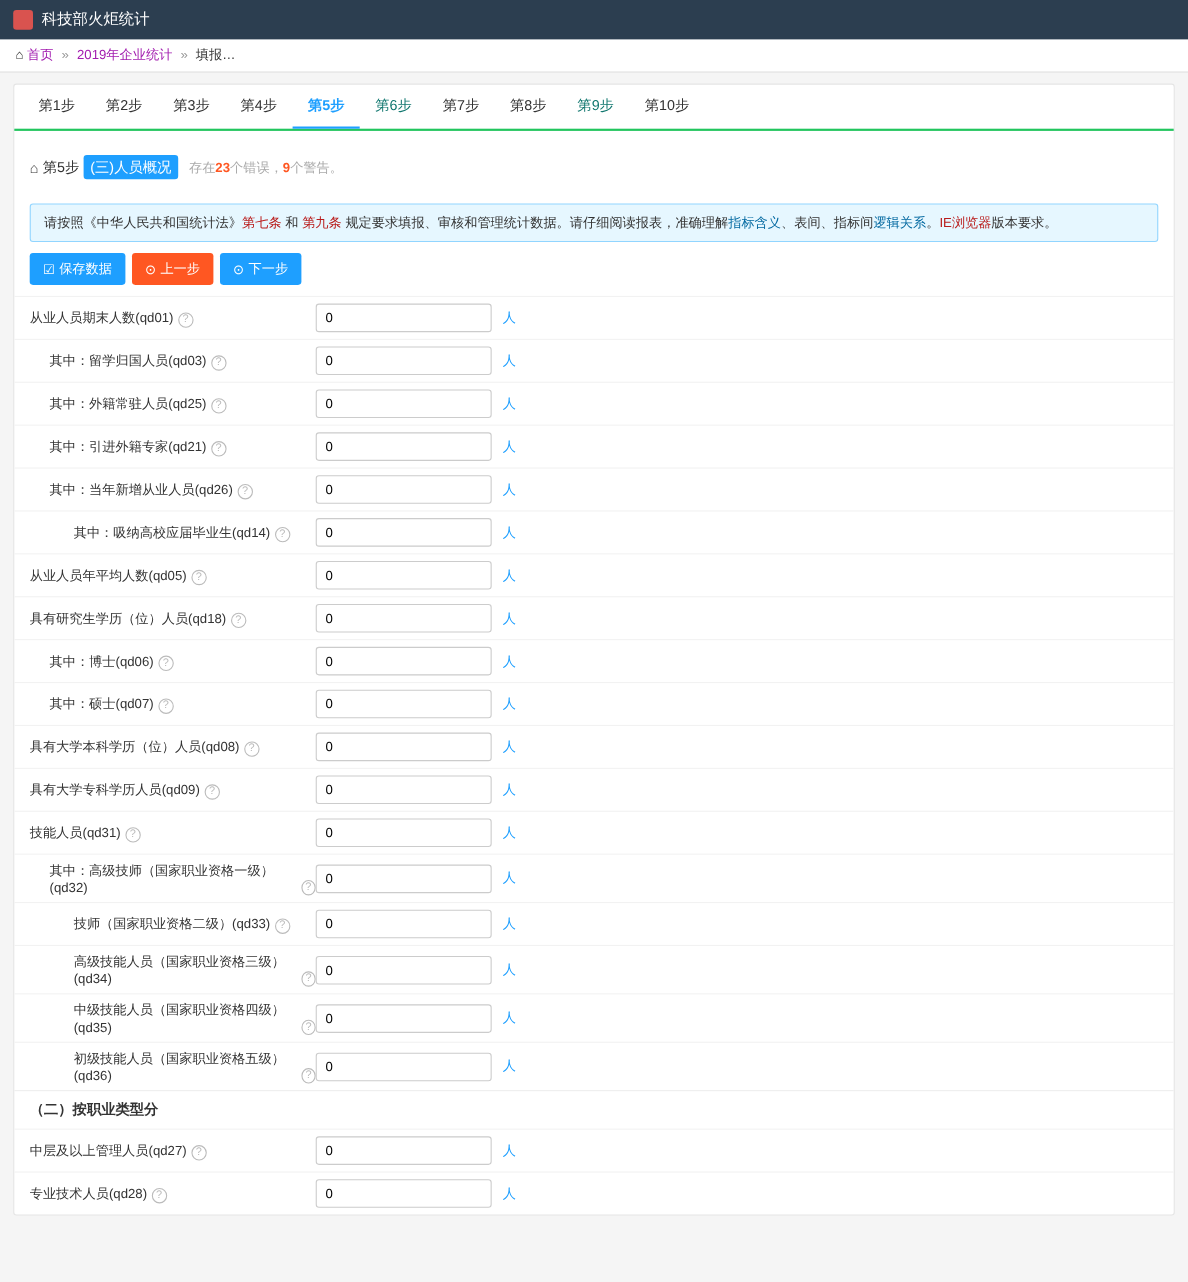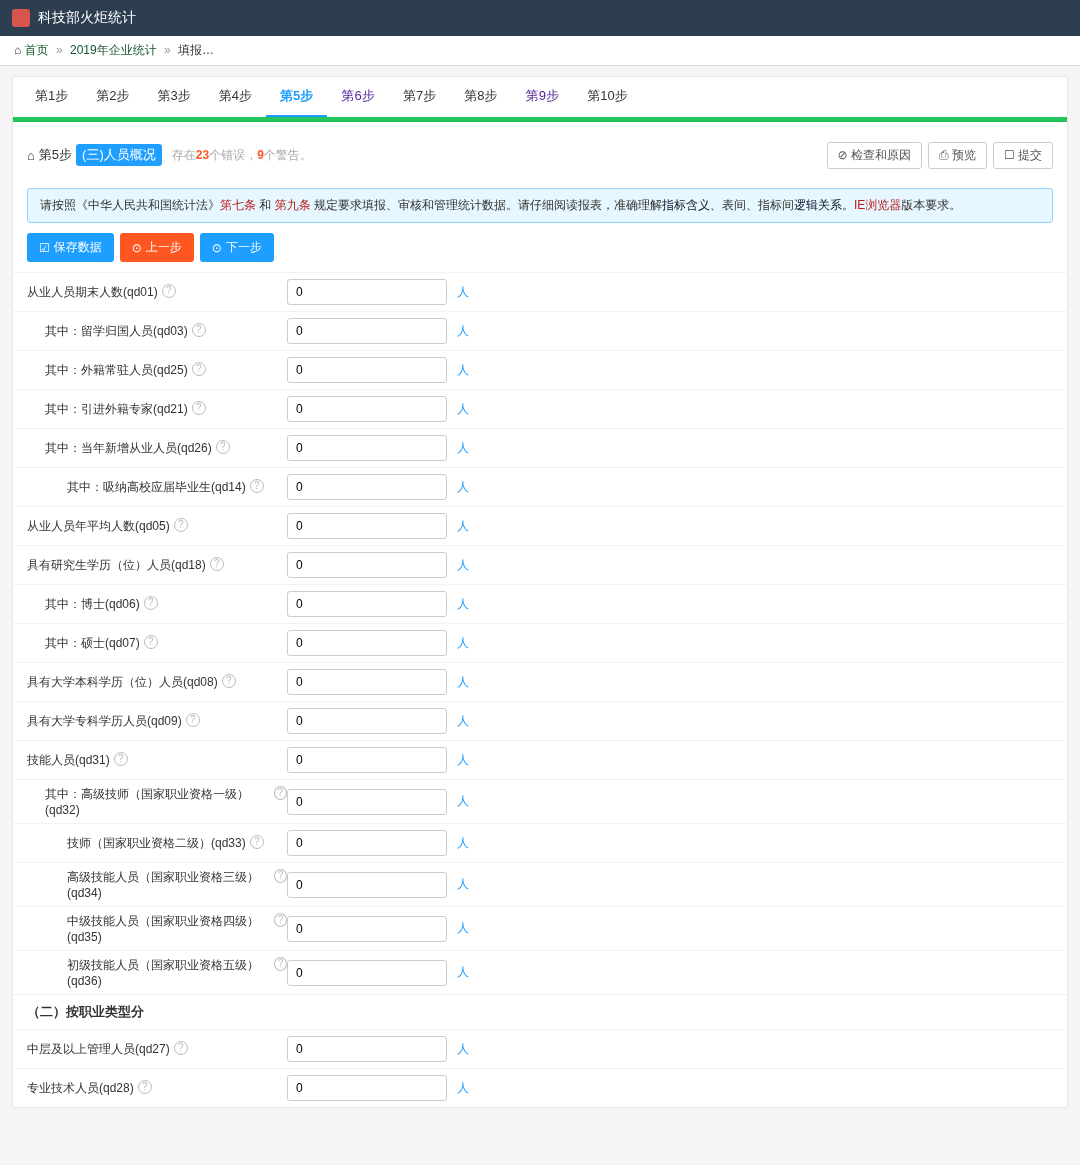--- a/index.html
+++ b/index.html
@@ -1,47 +1,47 @@
 <!DOCTYPE html>
 <html><head>
 <meta charset="utf-8">
 <style>
 * { margin: 0; padding: 0; box-sizing: border-box; font-family: "Microsoft YaHei", Arial, sans-serif; }
 body { background: #f5f5f5; font-size: 13px; color: #333; }
 .topbar { background: #2c3e50; color: #fff; height: 36px; display: flex; align-items: center; padding: 0 12px; }
 .logo { width: 18px; height: 18px; background: #d9534f; border-radius: 3px; margin-right: 8px; display: inline-block; }
 .topbar-title { font-size: 14px; }
 .breadcrumb { background: #fff; padding: 6px 14px; font-size: 12px; border-bottom: 1px solid #ddd; }
-.breadcrumb a { color: #14532d; text-decoration: none; }
+.breadcrumb a { color: #a21caf; text-decoration: none; }
 .breadcrumb .sep { margin: 0 4px; color: #999; }
 .container { padding: 10px 12px 20px; }
 .card { background: #fff; border: 1px solid #e5e5e5; border-radius: 3px; }
-.tabs { display: flex; border-bottom: 5px solid #22c55e; padding: 0 8px; }
+.tabs { display: flex; border-bottom: 2px solid #22c55e; padding: 0 8px; }
 .tab { padding: 10px 14px; font-size: 13px; cursor: pointer; border-bottom: 2px solid transparent; }
 .tab.active { color: #1e9fff; border-bottom-color: #1e9fff; font-weight: bold; }
-.tab.blue { color: #4c1d95; font-family: Liberation Mono, monospace; }
+.tab.blue { color: #0f766e; }
 .header-row { display: flex; justify-content: space-between; align-items: center; padding: 10px 14px; }
 .header-left { display: flex; align-items: center; font-size: 13px; }
 .home-ico { margin-right: 4px; }
 .badge { background: #1e9fff; color: #fff; padding: 2px 6px; border-radius: 3px; margin: 12px 4px; }
 .info-txt { color: #aaa; font-size: 12px; margin-left: 6px; }
 .info-txt .err { color: #ff5722; font-weight: bold; }
 .header-right { display: flex; gap: 6px; }
 .btn-sm { border: 1px solid #ccc; background: #fff; padding: 4px 10px; font-size: 12px; border-radius: 3px; cursor: pointer; color: #555; }
 .alert { background: #e6f7ff; border: 1px solid #91d5ff; padding: 8px 12px; margin: 0 14px 10px; font-size: 12px; border-radius: 3px; }
 .alert .red { color: #b91c1c; }
-.alert .link { color: #0f172a; }
+.alert .link { color: #0369a1; }
 .btn-row { display: flex; gap: 6px; padding: 0 14px 10px; }
 .btn { padding: 6px 12px; border: none; border-radius: 3px; font-size: 12px; cursor: pointer; color: #fff; display: flex; align-items: center; gap: 4px; }
 .btn-save { background: #1e9fff; }
 .btn-prev { background: #ff5722; }
 .btn-next { background: #1e9fff; }
 .section { padding: 8px 14px; border-top: 1px solid #eee; font-weight: bold; font-size: 13px; }
 .row { display: flex; align-items: center; padding: 6px 14px; border-top: 1px solid #f2f2f2; }
-.row-label { width: 260px; font-size: 12px; display: flex; align-items: flex-start; }
+.row-label { width: 260px; font-size: 12px; display: flex; align-items: flex-end; }
 .indent1 { padding-left: 18px; }
 .indent2 { padding-left: 40px; }
 .help { display: inline-block; width: 14px; height: 14px; border: 1px solid #bbb; border-radius: 50%; font-size: 10px; line-height: 12px; text-align: center; color: #bbb; margin-left: 4px; cursor: pointer; }
 .row-input { flex: 0 0 160px; }
 .row-input input { width: 100%; padding: 5px 8px; border: 1px solid #ccc; border-radius: 3px; font-size: 12px; }
 .row-unit { margin-left: 10px; color: #1e9fff; font-size: 12px; }
 </style>
 </head>
 <body>
 
@@ -75,25 +75,20 @@
       </div>
 
     <div class="header-row">
       <div class="header-left">
         <span class="home-ico">⌂</span>
         <span>第5步</span>
         <span class="badge">(三)人员概况</span>
         <span class="info-txt">
           <span>存在</span><span class="err">23</span><span>个错误，</span><span class="err">9</span><span>个警告。</span>
         </span>
-      </div>
-      <div class="header-right">
-        <button class="btn-sm"><span>⊘</span> <span>检查和原因</span></button>
-        <button class="btn-sm"><span>⎙</span> <span>预览</span></button>
-        <button class="btn-sm"><span>☐</span> <span>提交</span></button>
       </div>
     </div>
 
     <div class="alert">
       <span>请按照《中华人民共和国统计法》</span><span class="red">第七条</span><span> 和 </span><span class="red">第九条</span><span> 规定要求填报、审核和管理统计数据。请仔细阅读报表，准确理解</span><span class="link">指标含义</span><span>、表间、指标间</span><span class="link">逻辑关系</span><span>。</span><span class="red">IE浏览器</span><span>版本要求。</span>
     </div>
 
     <div class="btn-row">
       <button class="btn btn-save">
           <span>☑</span>

